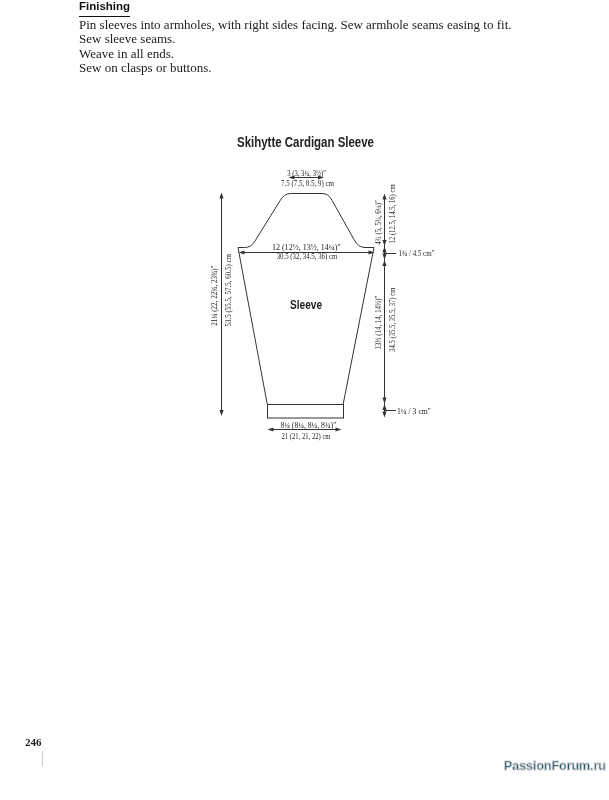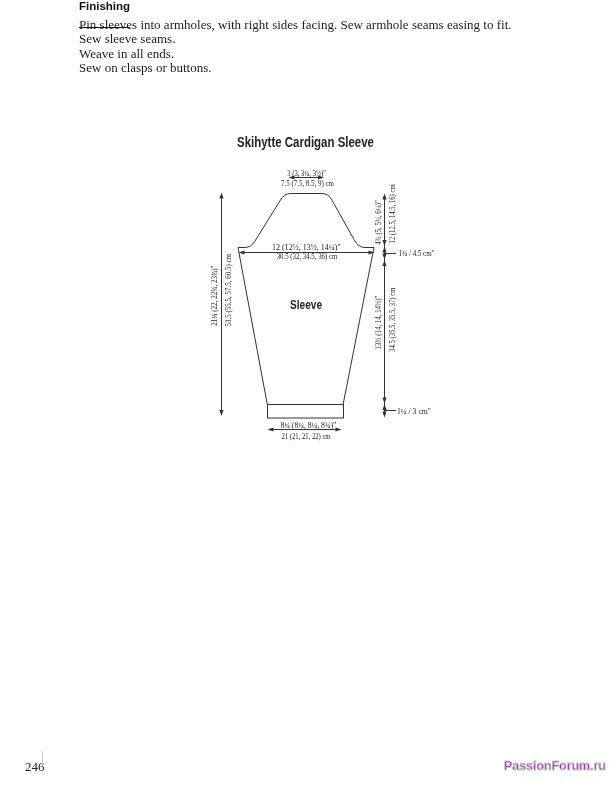--- a/index.html
+++ b/index.html
@@ -1,25 +1,25 @@
 <!DOCTYPE html>
 <html><head>
 <meta charset="utf-8">
 <style>
   html,body{margin:0;padding:0;}
   body{width:609px;height:800px;background:#ffffff;position:relative;overflow:hidden;transform:translateZ(0);
        font-family:"Liberation Serif",serif;color:#1a1a1a;}
   .abs{position:absolute;}
   .head{left:79px;top:0px;font-family:"Liberation Sans",sans-serif;font-weight:bold;
-        font-size:11.5px;color:#111;border-bottom:1.6px solid #111;padding-bottom:15px;}
+        font-size:11.5px;color:#111;border-bottom:1.6px solid #111;padding-bottom:4px;}
   .body-text{left:79px;top:17.5px;font-size:13px;line-height:14.6px;color:#1c1c1c;width:500px;}
-  .pagenum{left:25px;top:759px;font-weight:normal;font-size:13px;color:#222;}
+  .pagenum{left:25px;top:736px;font-weight:bold;font-size:11px;color:#222;}
   .pgline{left:42px;top:751px;width:1px;height:15px;background:#cccccc;}
   .wm{left:504px;top:759px;font-family:"Liberation Sans",sans-serif;font-weight:bold;
-      font-size:12.4px;color:#a21caf;-webkit-text-stroke:0.85px #c6c6c6;}
+      font-size:12.4px;color:#0c4a6e;-webkit-text-stroke:0.85px #c6c6c6;}
 </style>
 </head>
 <body>
   <div class="abs head">Finishing</div>
   <div class="abs body-text">
     Pin sleeves into armholes, with right sides facing. Sew armhole seams easing to fit.<br>
     Sew sleeve seams.<br>
     Weave in all ends.<br>
     Sew on clasps or buttons.
   </div>

